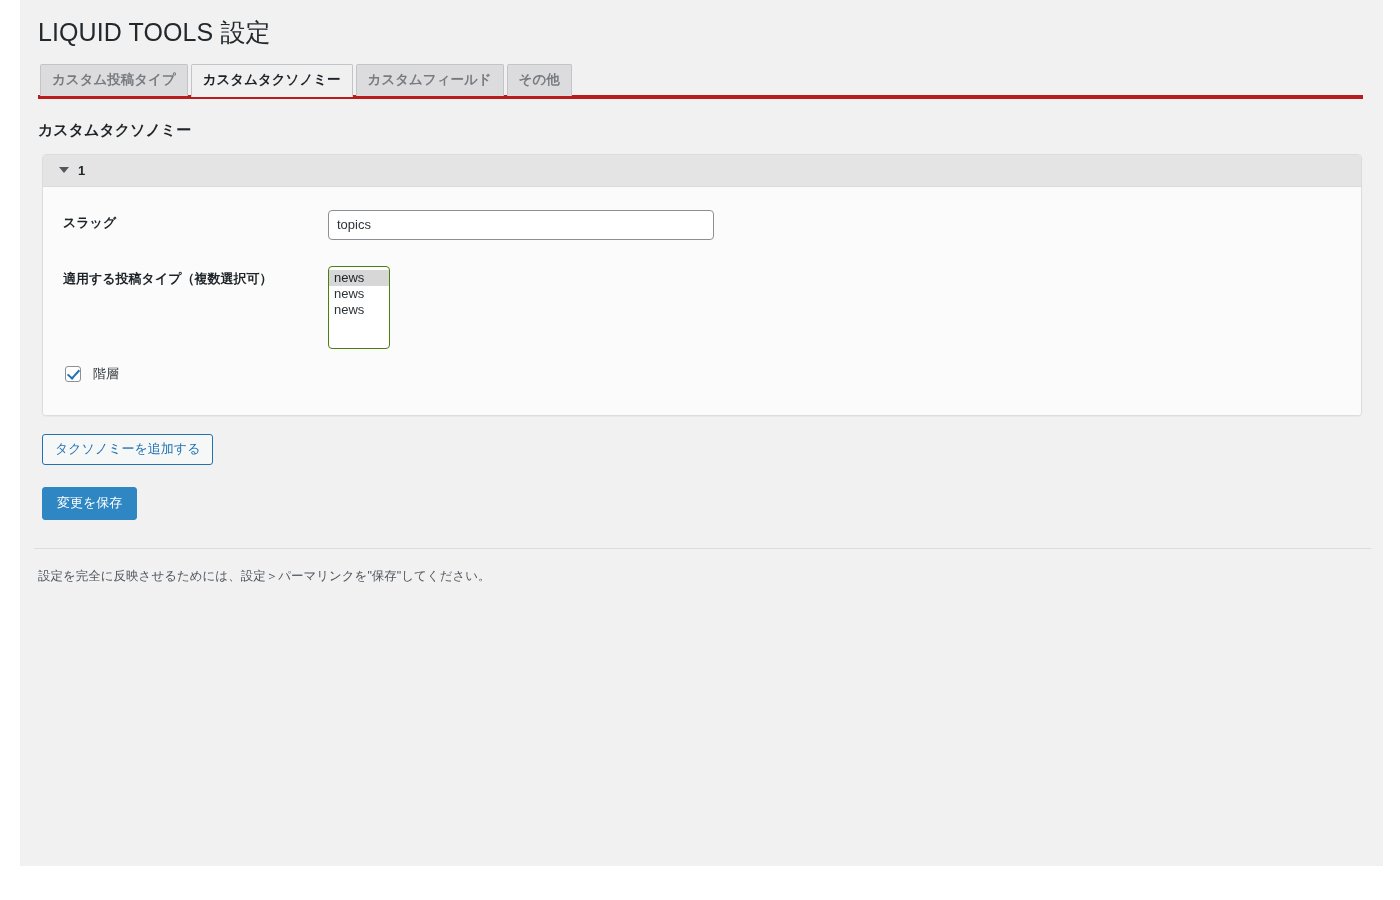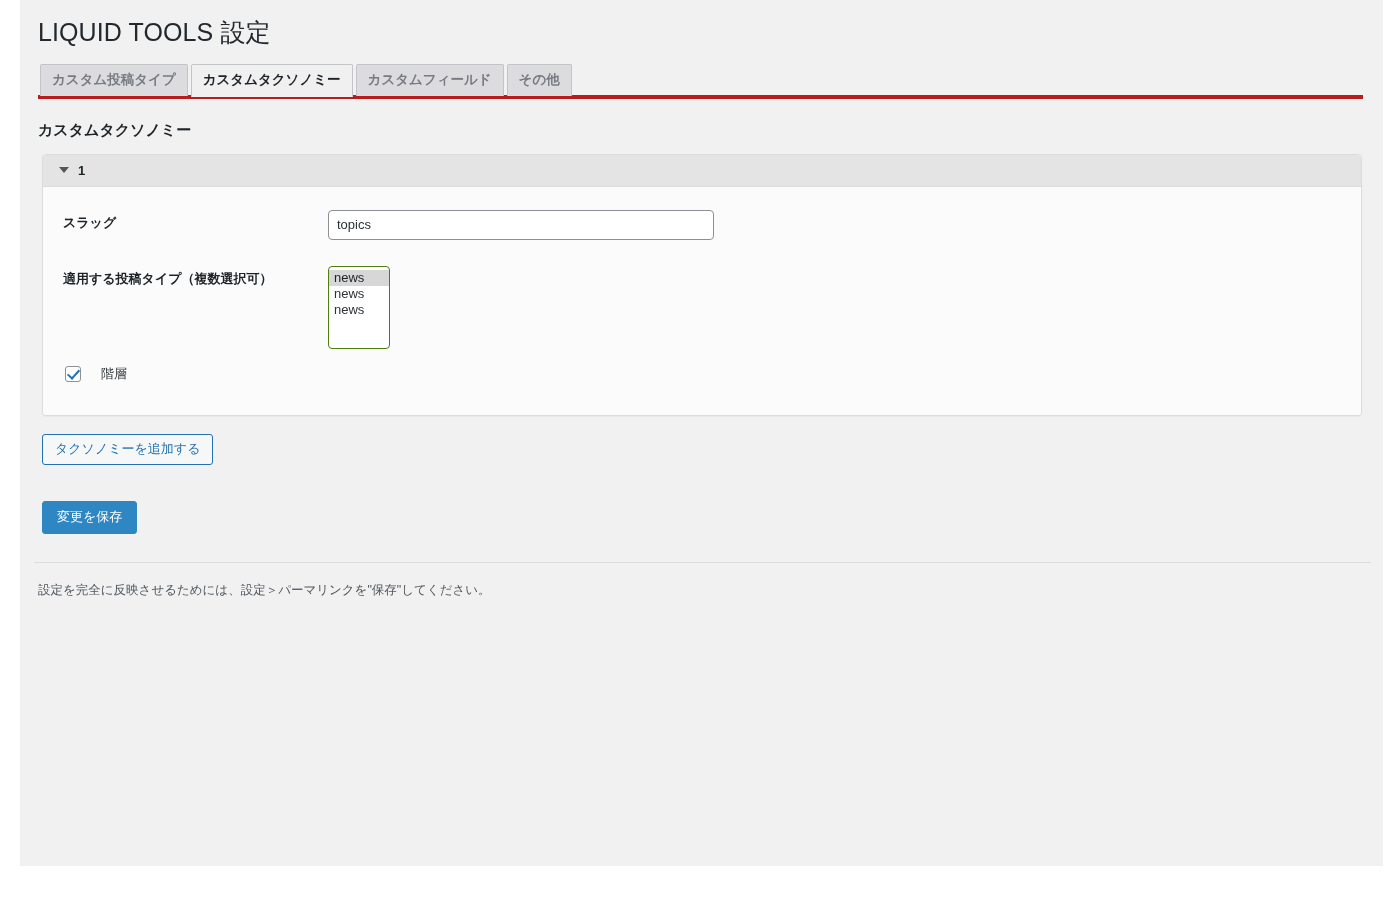--- a/index.html
+++ b/index.html
@@ -194,21 +194,21 @@
     color: #1d2327;
   }
 
   
   .check-rows {
     padding: 2px 0 10px 6px;
   }
   .check-row {
     display: flex;
     align-items: center;
-    gap: 20px;
+    gap: 12px;
     margin: 0 0 5px 0;
     font-size: 13px;
     line-height: 1.6;
   }
   .cb {
     position: relative;
     width: 16px;
     height: 16px;
     min-width: 16px;
     box-sizing: border-box;
@@ -241,21 +241,21 @@
     color: #2271b1;
     background: #f6f7f7;
     border: 1px solid #2271b1;
     border-radius: 3px;
     cursor: pointer;
     text-decoration: none;
     font-family: inherit;
   }
   .button-primary {
     display: inline-block;
-    margin: 36px 0 0 4px;
+    margin: 22px 0 0 4px;
     padding: 5px 14px 6px 14px;
     font-size: 13px;
     line-height: 20px;
     color: #ffffff;
     background: #2e87c3;
     border: 1px solid #2e87c3;
     border-radius: 3px;
     cursor: pointer;
     font-family: inherit;
     font-weight: 400;

